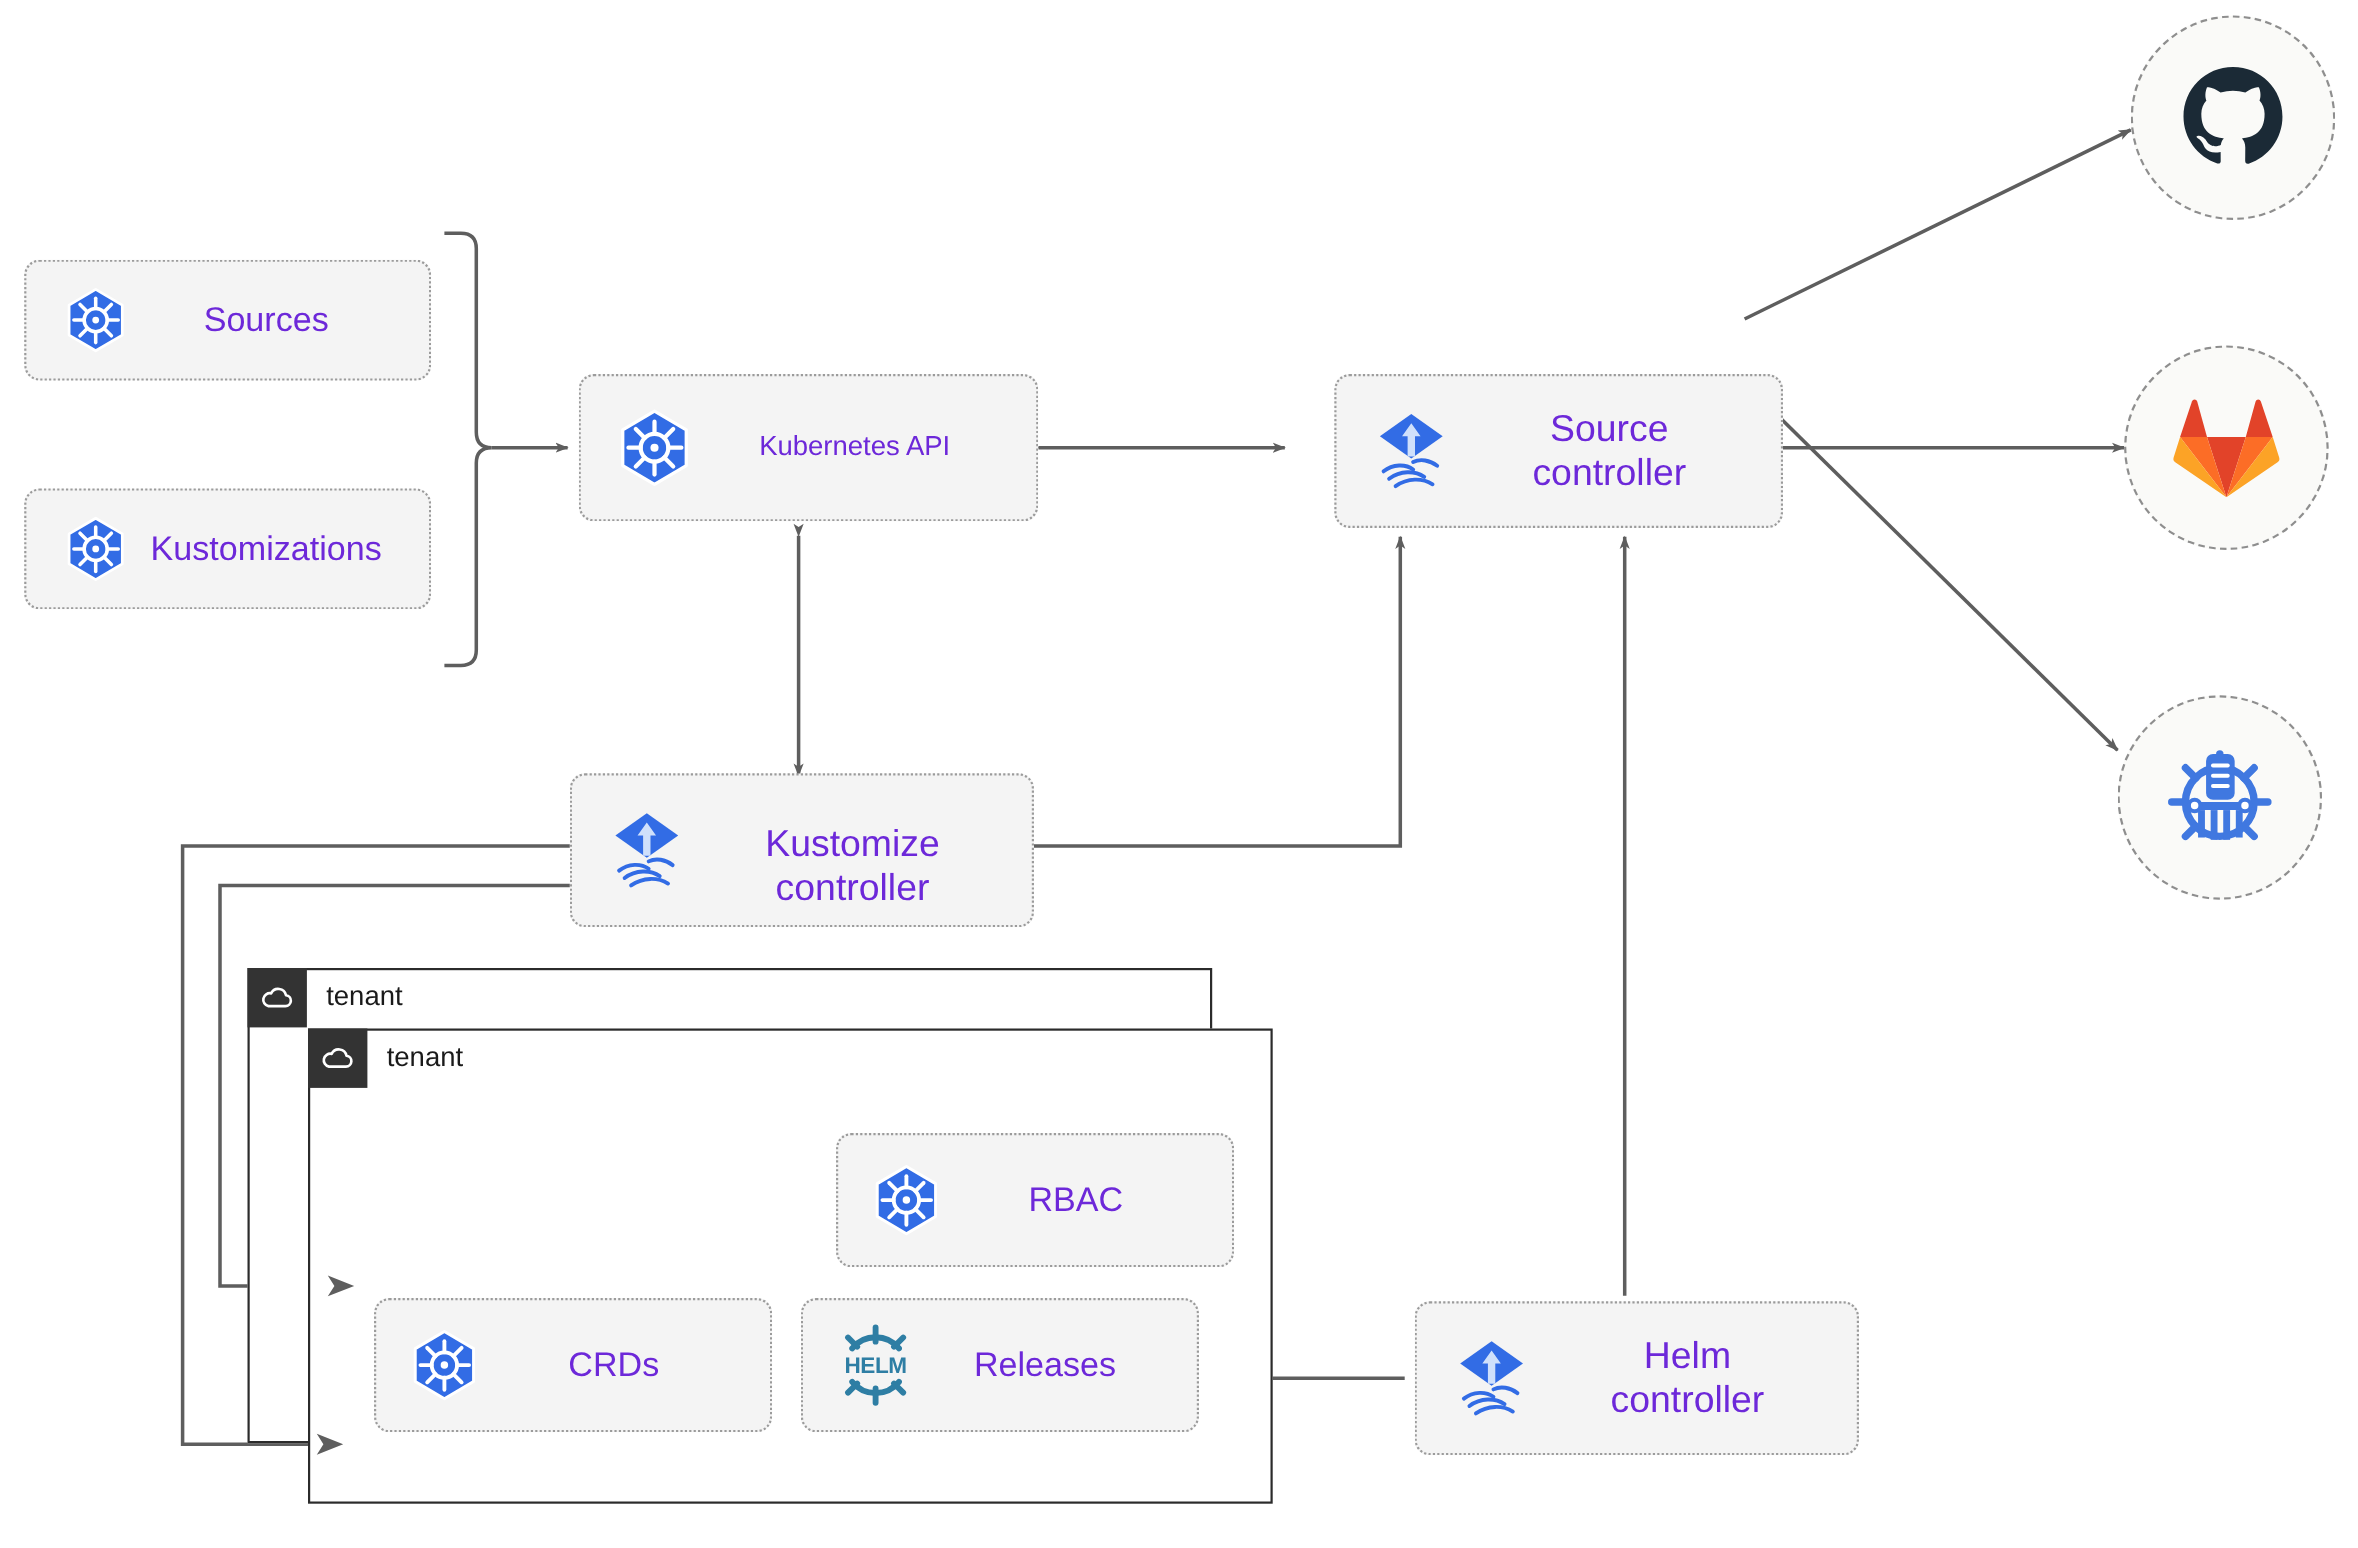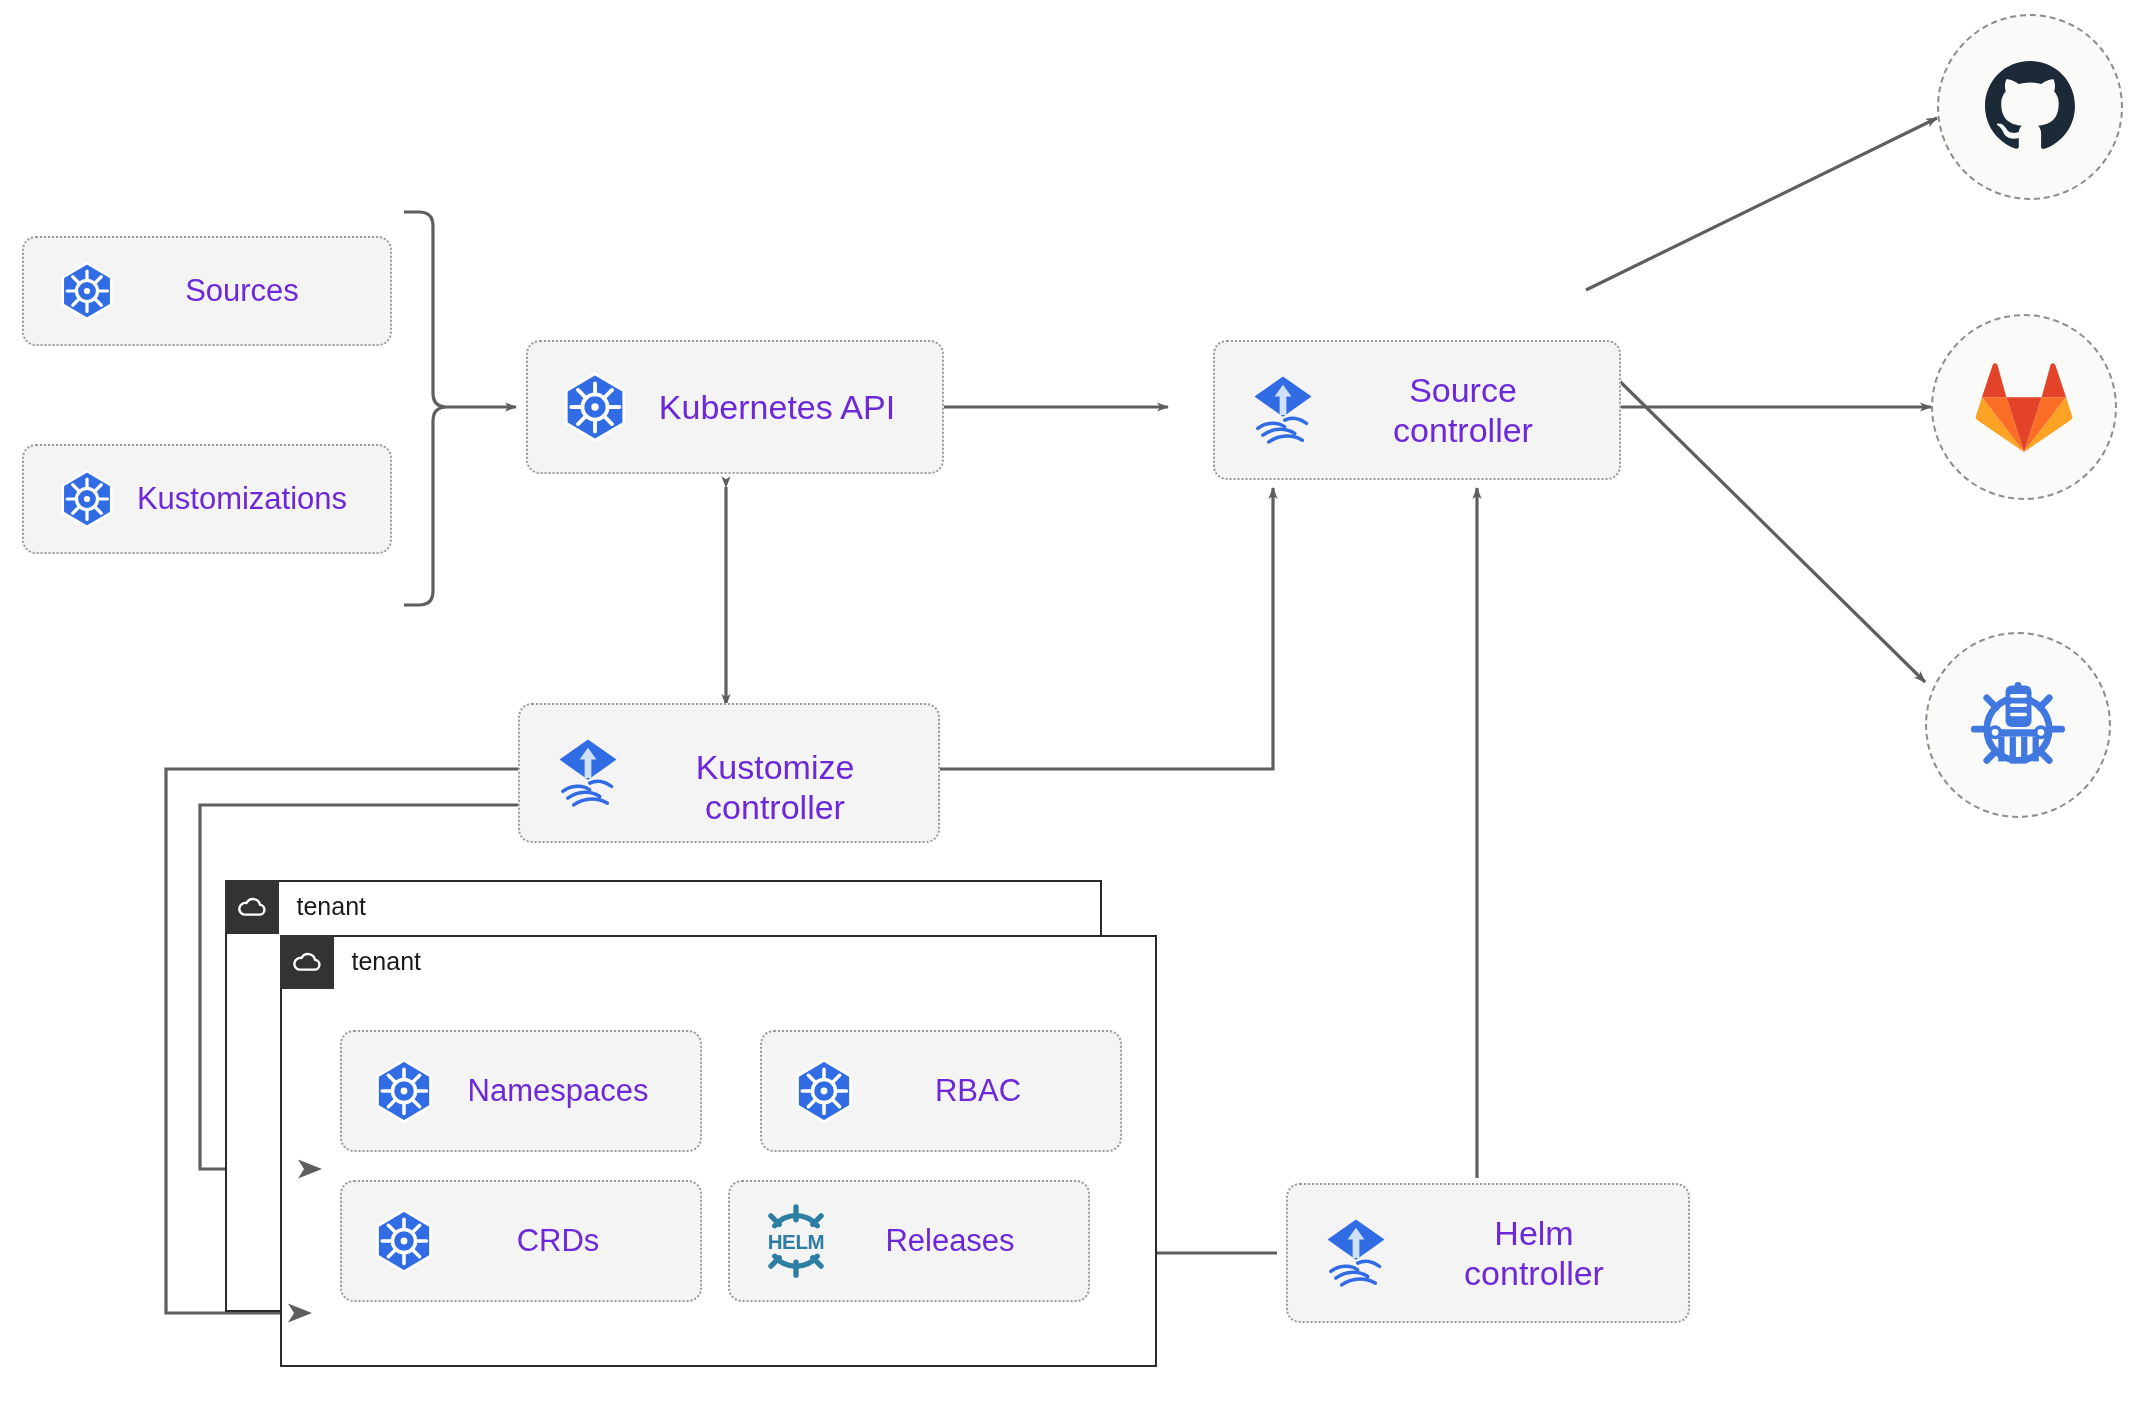--- a/index.html
+++ b/index.html
@@ -184,21 +184,21 @@
           <line x1="18" y1="50" x2="33" y2="50"></line>
             <line x1="67" y1="50" x2="83" y2="50"></line>
           <line x1="27" y1="27" x2="38" y2="38"></line>
             <line x1="62" y1="62" x2="73" y2="73"></line>
           <line x1="73" y1="27" x2="62" y2="38"></line>
             <line x1="38" y1="62" x2="27" y2="73"></line>
         </g>
         <circle cx="50" cy="50" r="5" fill="#ffffff"></circle>
       </svg>
     </span>
-    <span class="lbl" style="flex:1;font-size:34px;padding-right:20px;">Kubernetes API</span>
+    <span class="lbl" style="flex:1;font-size:25px;padding-right:20px;">Kubernetes API</span>
   </div>
 
   <div class="node" style="left:1213px;top:340px;width:408px;height:140px;">
     <span class="icon-wrap" style="margin-left:26px;">
       <svg width="84" height="84" viewBox="0 0 100 100">
         <polygon points="50,10 84,34 50,58 16,34" fill="#326ce5"></polygon>
         <path d="M50,20 L60,34 L54,34 L54,56 L46,56 L46,34 L40,34 Z" fill="#cfe0fb"></path>
         <g stroke="#326ce5" stroke-width="4.2" fill="none" stroke-linecap="round">
           <path d="M20,72 C30,64 44,64 52,70"></path>
           <path d="M26,80 C38,71 54,71 64,78"></path>
@@ -238,40 +238,20 @@
           <path d="M26,80 C38,71 54,71 64,78"></path>
           <path d="M33,88 C46,79 62,79 73,86"></path>
           <path d="M52,62 C60,58 70,60 78,66"></path>
         </g>
       </svg>
     </span>
     <span class="lbl" style="flex:1;font-size:34px;padding-right:18px;">Helm
 controller</span>
   </div>
 
-  <div class="node" style="left:340px;top:1030px;width:362px;height:122px;">
-    <span class="icon-wrap" style="margin-left:28px;">
-      <svg width="68" height="68" viewBox="0 0 100 100">
-        <polygon points="50,5 89,28 89,72 50,95 11,72 11,28" fill="#326ce5" stroke="#ffffff" stroke-width="4" stroke-linejoin="round"></polygon>
-        <g fill="none" stroke="#ffffff" stroke-width="5.2" stroke-linecap="round">
-          <circle cx="50" cy="50" r="17"></circle>
-          <line x1="50" y1="18" x2="50" y2="33"></line>
-            <line x1="50" y1="67" x2="50" y2="83"></line>
-          <line x1="18" y1="50" x2="33" y2="50"></line>
-            <line x1="67" y1="50" x2="83" y2="50"></line>
-          <line x1="27" y1="27" x2="38" y2="38"></line>
-            <line x1="62" y1="62" x2="73" y2="73"></line>
-          <line x1="73" y1="27" x2="62" y2="38"></line>
-            <line x1="38" y1="62" x2="27" y2="73"></line>
-        </g>
-        <circle cx="50" cy="50" r="5" fill="#ffffff"></circle>
-      </svg>
-    </span>
-    <span class="lbl" style="flex:1;font-size:31px;padding-right:22px;">Namespaces</span>
-  </div>
 
   <div class="node" style="left:760px;top:1030px;width:362px;height:122px;">
     <span class="icon-wrap" style="margin-left:28px;">
       <svg width="68" height="68" viewBox="0 0 100 100">
         <polygon points="50,5 89,28 89,72 50,95 11,72 11,28" fill="#326ce5" stroke="#ffffff" stroke-width="4" stroke-linejoin="round"></polygon>
         <g fill="none" stroke="#ffffff" stroke-width="5.2" stroke-linecap="round">
           <circle cx="50" cy="50" r="17"></circle>
           <line x1="50" y1="18" x2="50" y2="33"></line>
             <line x1="50" y1="67" x2="50" y2="83"></line>
           <line x1="18" y1="50" x2="33" y2="50"></line>

